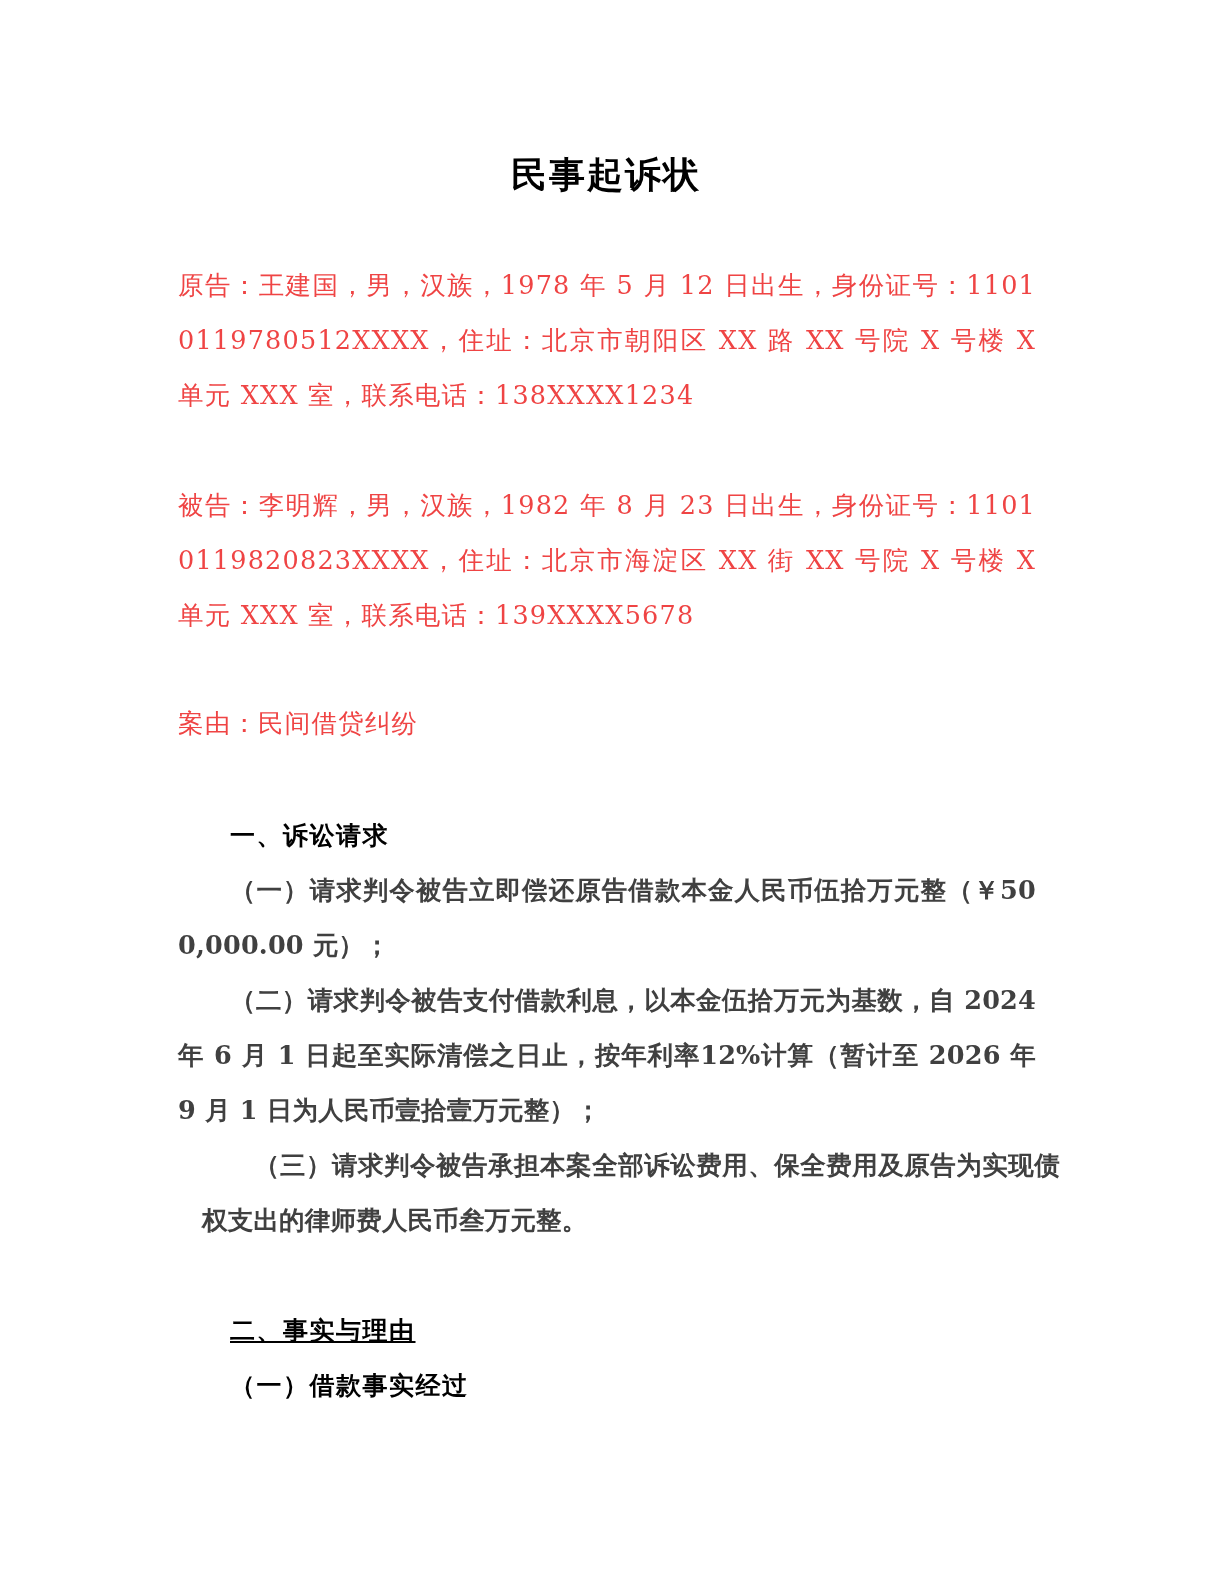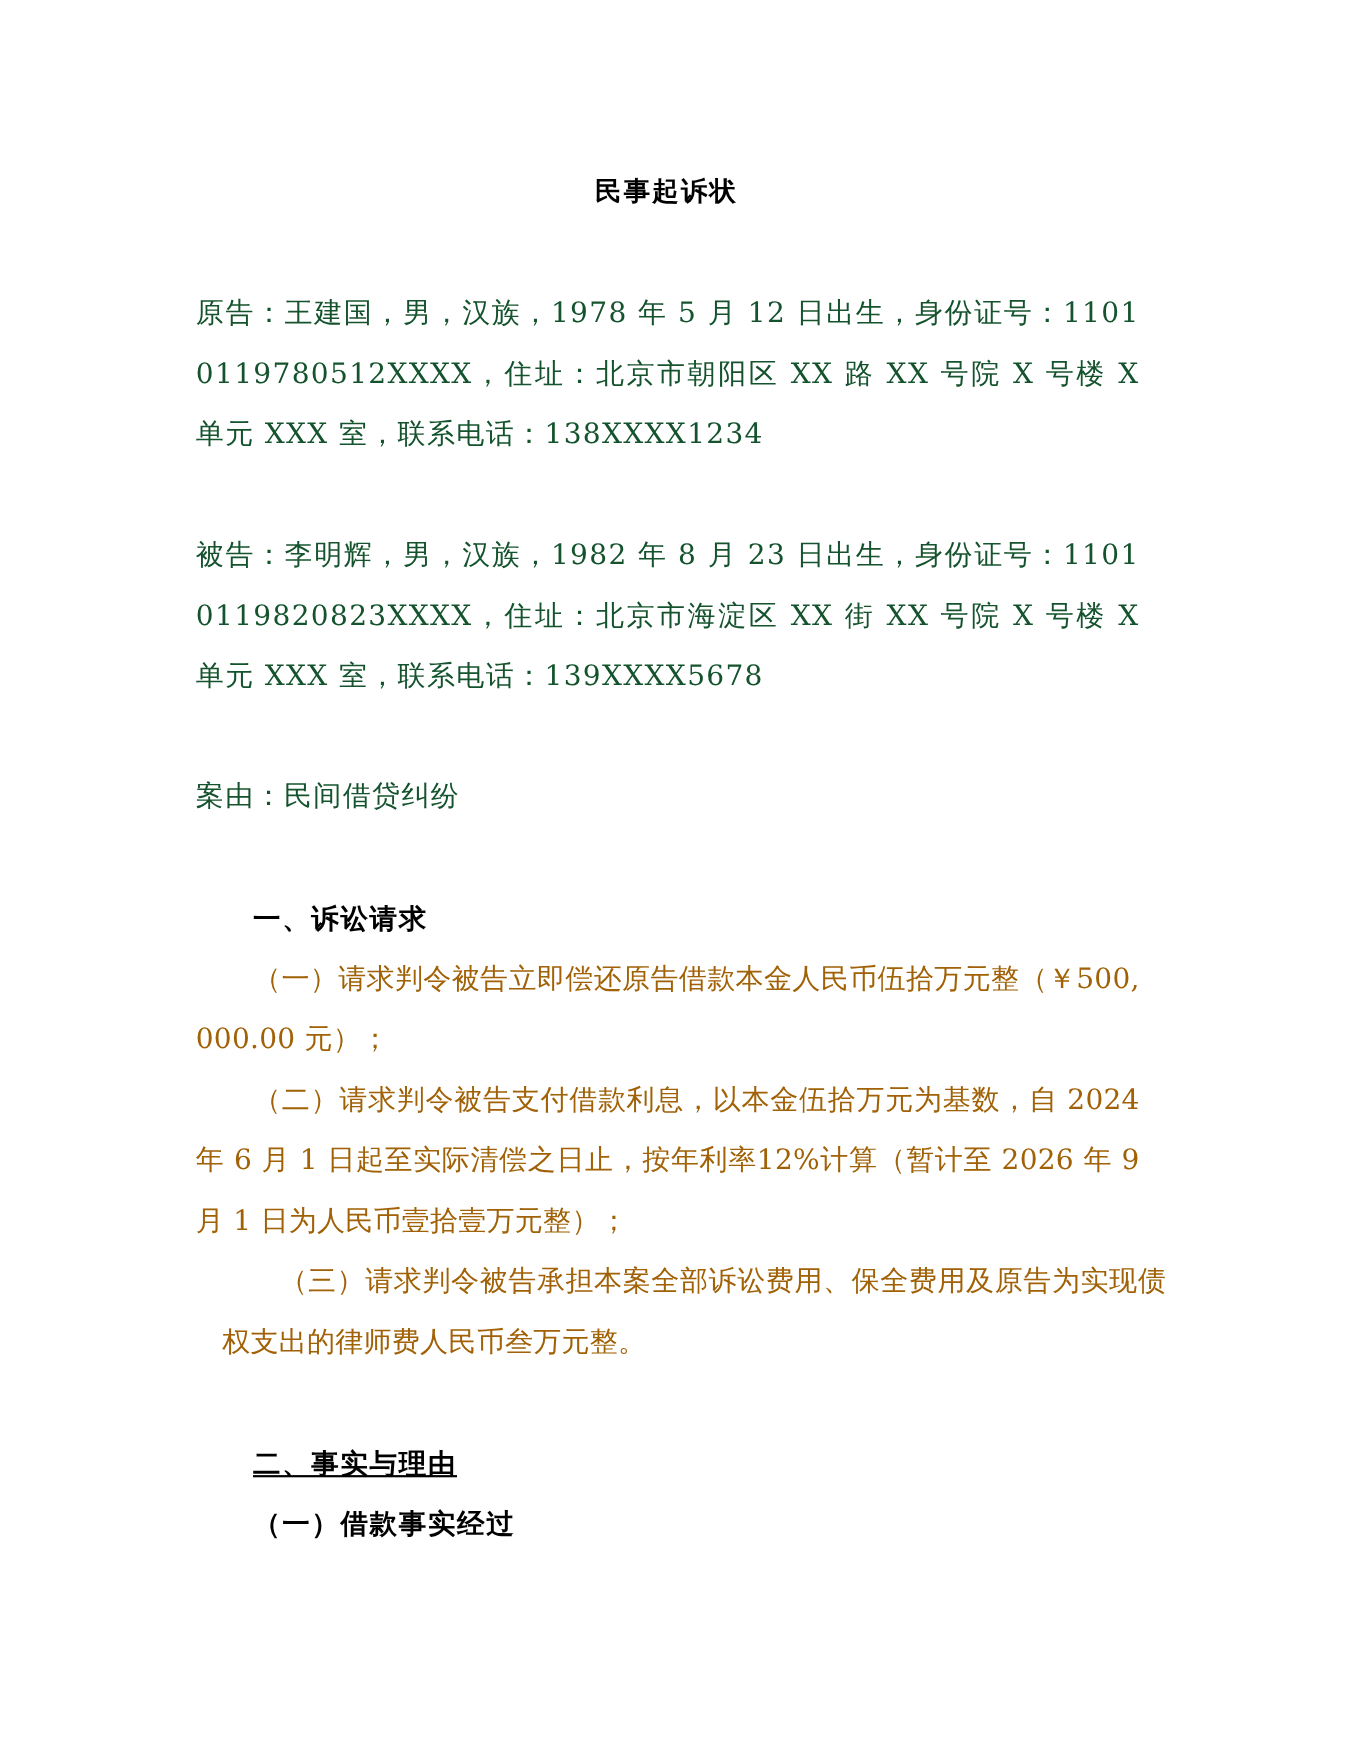--- a/index.html
+++ b/index.html
@@ -33,21 +33,21 @@
     width: 856px;
   }
 
   
   .doc-title {
     position: absolute;
     left: 0;
     top: 148px;
     width: 856px;
     text-align: center;
-    font-size: 24px;
+    font-size: 36px;
     font-weight: bold;
     letter-spacing: 2px;
     line-height: 52px;
     font-family: "DejaVu Serif", "Liberation Serif", serif;
   }
 
   
   .para {
     position: absolute;
     left: 0;
@@ -56,28 +56,28 @@
     line-height: 55px;
     text-align: justify;
     text-justify: inter-ideograph;
     word-break: break-all;
     letter-spacing: 0.6px;
   }
 
   
   .para.light {
     font-weight: normal;
-    color: #14532d;
+    color: #ef4444;
     letter-spacing: 1.2px;
   }
 
   
   .para.heavy {
-    font-weight: normal;
-    color: #a16207;
+    font-weight: bold;
+    color: #404040;
     letter-spacing: 0.2px;
   }
 
   .indent2 {
     text-indent: 52px;
   }
 
   .heading {
     position: absolute;
     left: 0;

